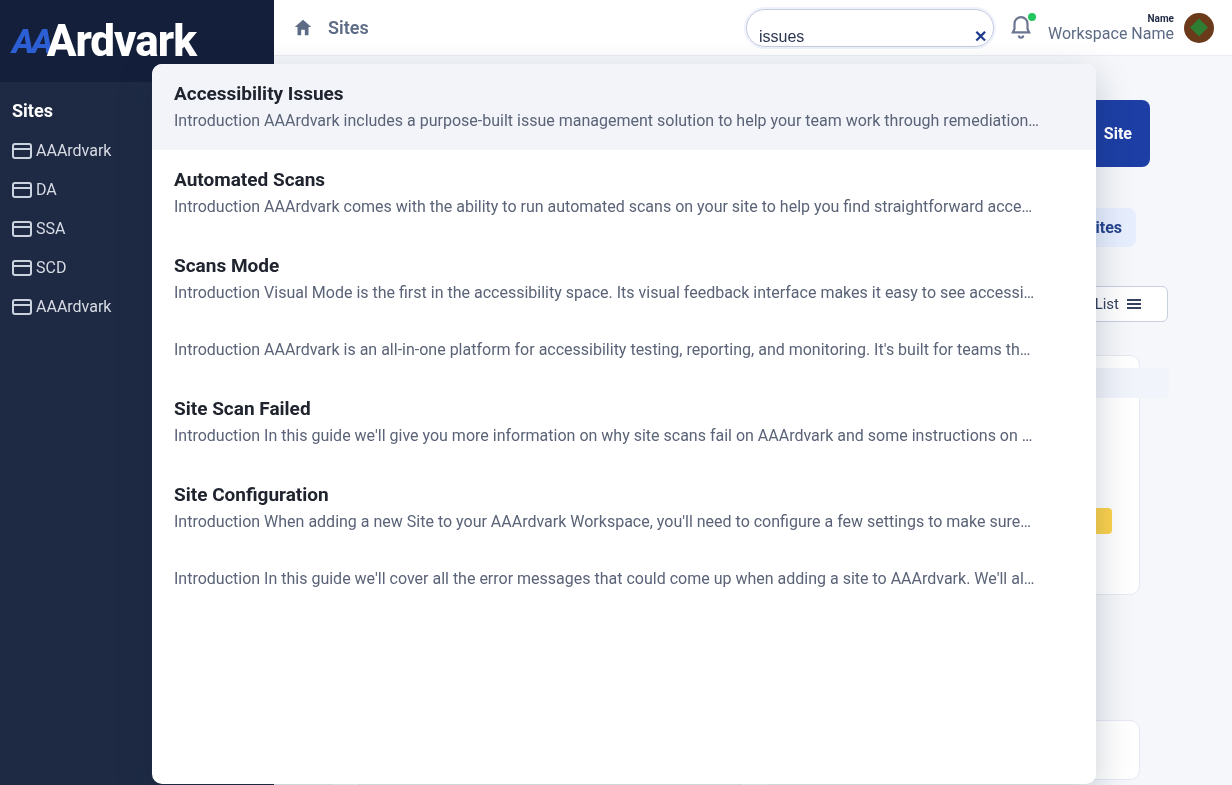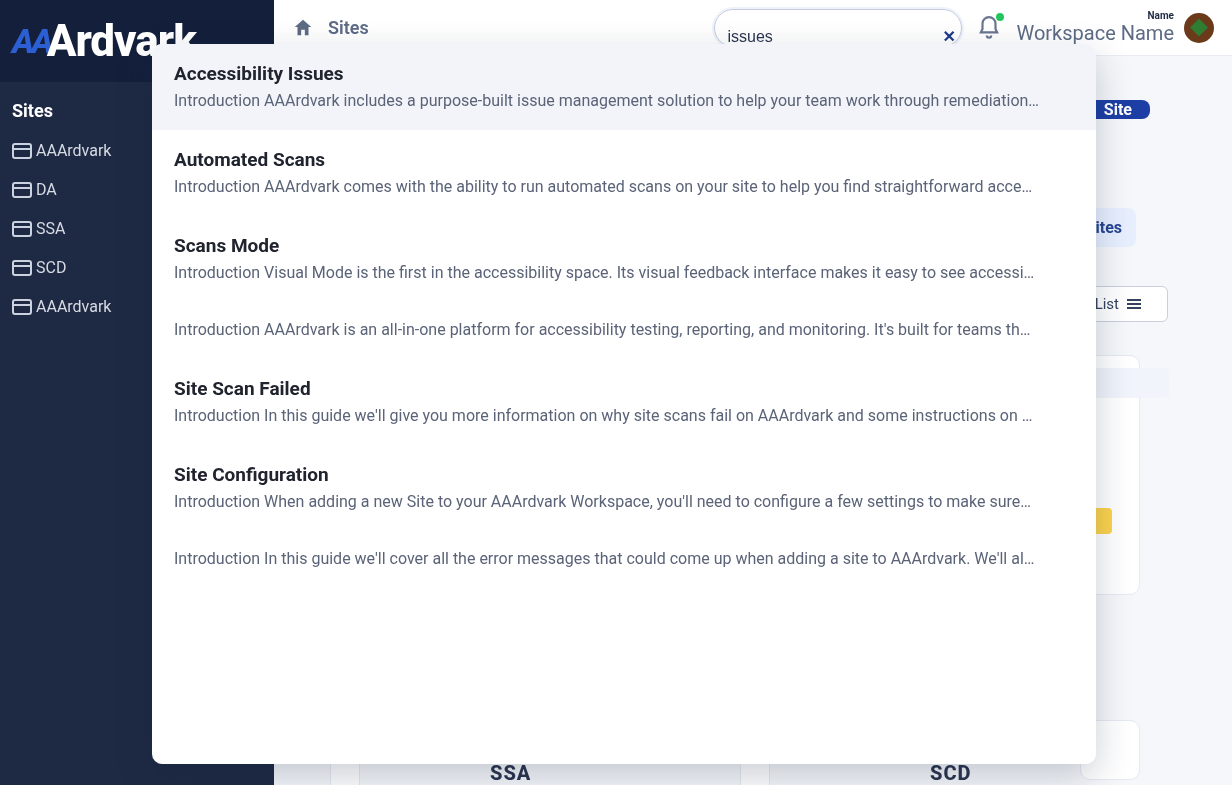--- a/index.html
+++ b/index.html
@@ -53,35 +53,35 @@
   }
   .search-input {
     flex: 1; border: none; outline: none; font-size: 16px; color: #2b3550; background: transparent;
   }
   .clear-x { color: #1e3a8a; font-weight: 700; cursor: pointer; font-size: 16px; }
   .bell-wrap { position: relative; width: 26px; height: 26px; color: #6b7590; }
   .bell-dot { position: absolute; top: -2px; right: -2px; width: 8px; height: 8px; background: #22c55e; border-radius: 50%; }
   .user-block { display: flex; align-items: center; gap: 10px; }
   .user-text { text-align: right; }
   .user-name { font-weight: 700; font-size: 10px; color: #1f2a44; }
-  .user-ws { font-size: 20px; color: #5d6b85; }
+  .user-ws { font-size: 16px; color: #5d6b85; }
   .avatar {
     width: 30px; height: 30px; border-radius: 50%; background: #6b3a1b;
     display: flex; align-items: center; justify-content: center; overflow: hidden;
     position: relative;
   }
   .avatar::before {
     content:""; position:absolute; inset:6px; background:#2e7d32; clip-path: polygon(50% 0,100% 50%,50% 100%,0 50%);
   }
 
   
   .btn-primary {
     position: absolute; right: 82px; top: 100px;
     background: #1d3fa5; color: #fff; font-weight: 700; font-size: 16px;
-    padding: 0 18px; border-radius: 8px;
+    padding: 24px 18px; border-radius: 8px;
   }
   .chip-sites {
     position: absolute; right: 96px; top: 208px;
     background: #e7efff; color: #25448f; font-weight: 700; font-size: 16px;
     padding: 10px 14px; border-radius: 8px;
   }
   .list-toggle {
     position: absolute; right: 64px; top: 286px;
     border: 1px solid #c8cfdf; background: #fff; color: #35425f;
     font-size: 15px; padding: 8px 26px; border-radius: 6px;
@@ -93,21 +93,21 @@
   .card-ghost-1::before { content:""; position:absolute; top:12px; left:10px; right:-30px; height:30px; background:#f1f4fb; border-radius:4px; }
   .yellow-tag { position:absolute; right:120px; top:508px; width:22px; height:26px; background:#fcd34d; border-radius:4px; }
   .card-ghost-2 { position:absolute; right:92px; top:720px; width:60px; height:60px; background:#fff; border:1px solid #e5e9f2; border-radius:10px; }
   .bottom-label-ssa { position:absolute; left:490px; bottom:0; font-weight:800; font-size:20px; color:#2b3550; letter-spacing:1px; }
   .bottom-label-scd { position:absolute; left:930px; bottom:0; font-weight:800; font-size:20px; color:#2b3550; letter-spacing:1px; }
   .faint-box-1 { position:absolute; left:330px; bottom:-6px; width:30px; height:40px; border:1px solid #e5e9f2; background:#fff; border-radius:6px; }
   .faint-box-2 { position:absolute; left:740px; bottom:-6px; width:30px; height:40px; border:1px solid #e5e9f2; background:#fff; border-radius:6px; }
 
   
   .results {
-    position: absolute; left: 152px; top: 44px; width: 944px; height: 720px;
+    position: absolute; left: 152px; top: 64px; width: 944px; height: 720px;
     background: #fff; border-radius: 10px; box-shadow: 0 12px 36px rgba(20,30,60,.22);
     overflow: hidden;
   }
   .result-item {
     padding: 18px 22px 20px 22px; cursor: pointer;
   }
   .result-item.selected { background: #f2f4f9; }
   .result-title { font-size: 19px; font-weight: 700; color: #20242e; margin-bottom: 6px; }
   .result-desc  {
     font-size: 16px; color: #5a6377; white-space: nowrap; overflow: hidden; text-overflow: ellipsis;

